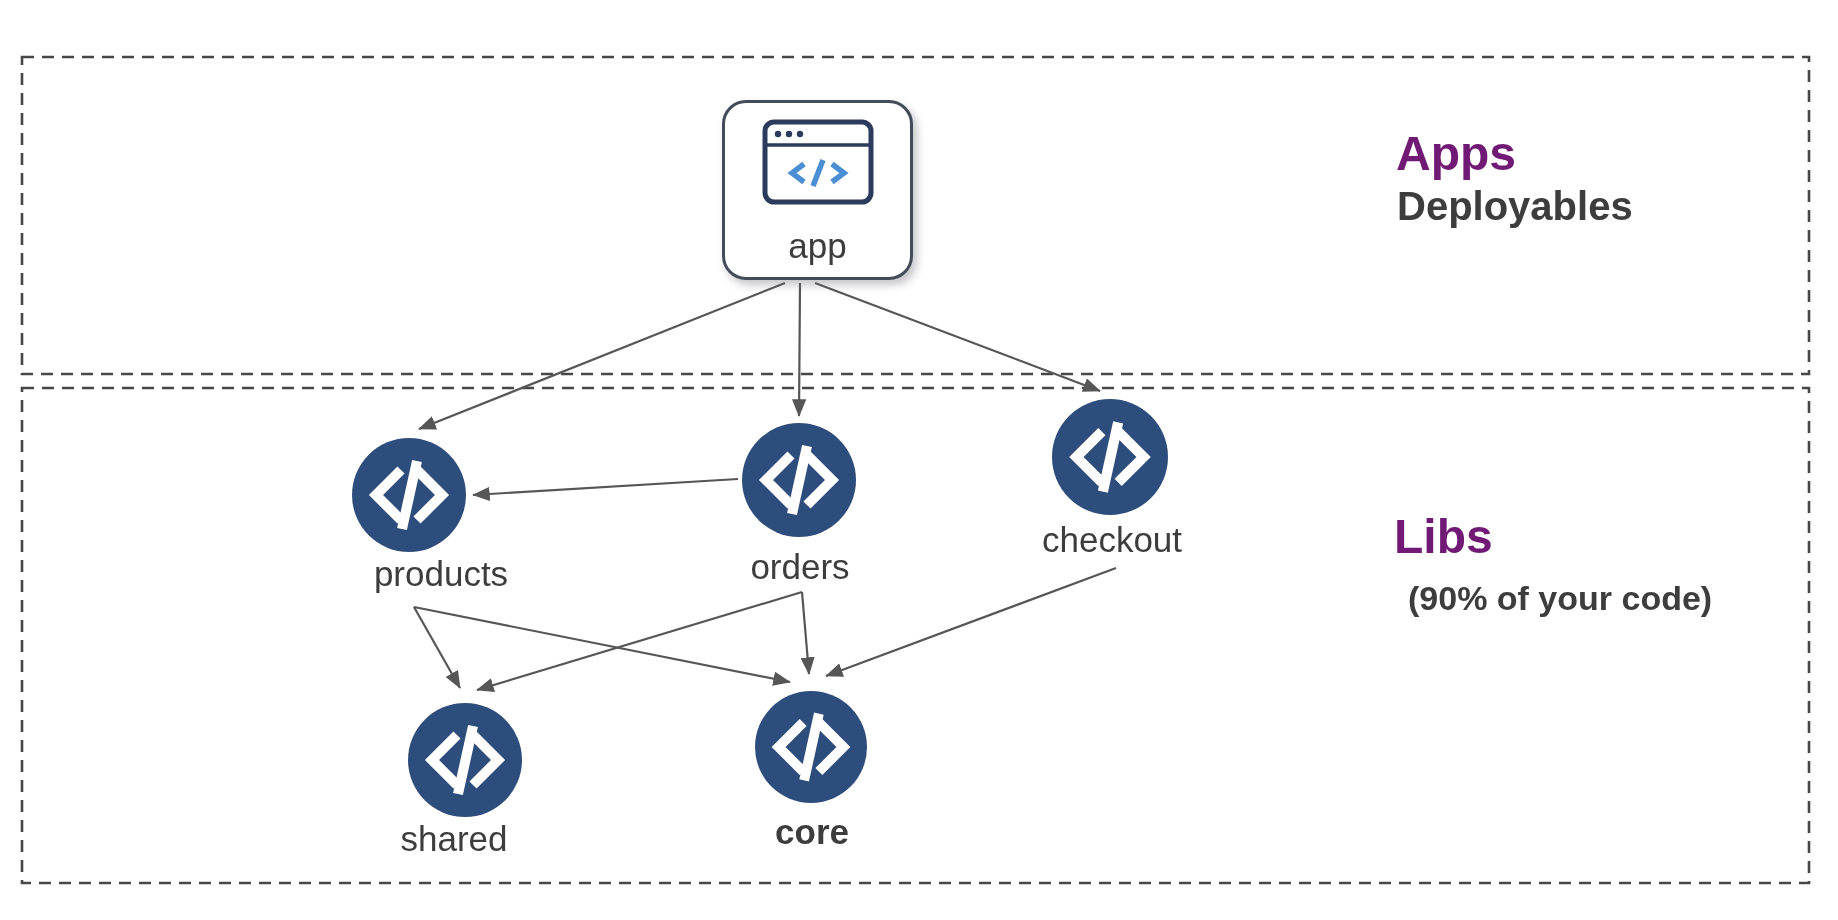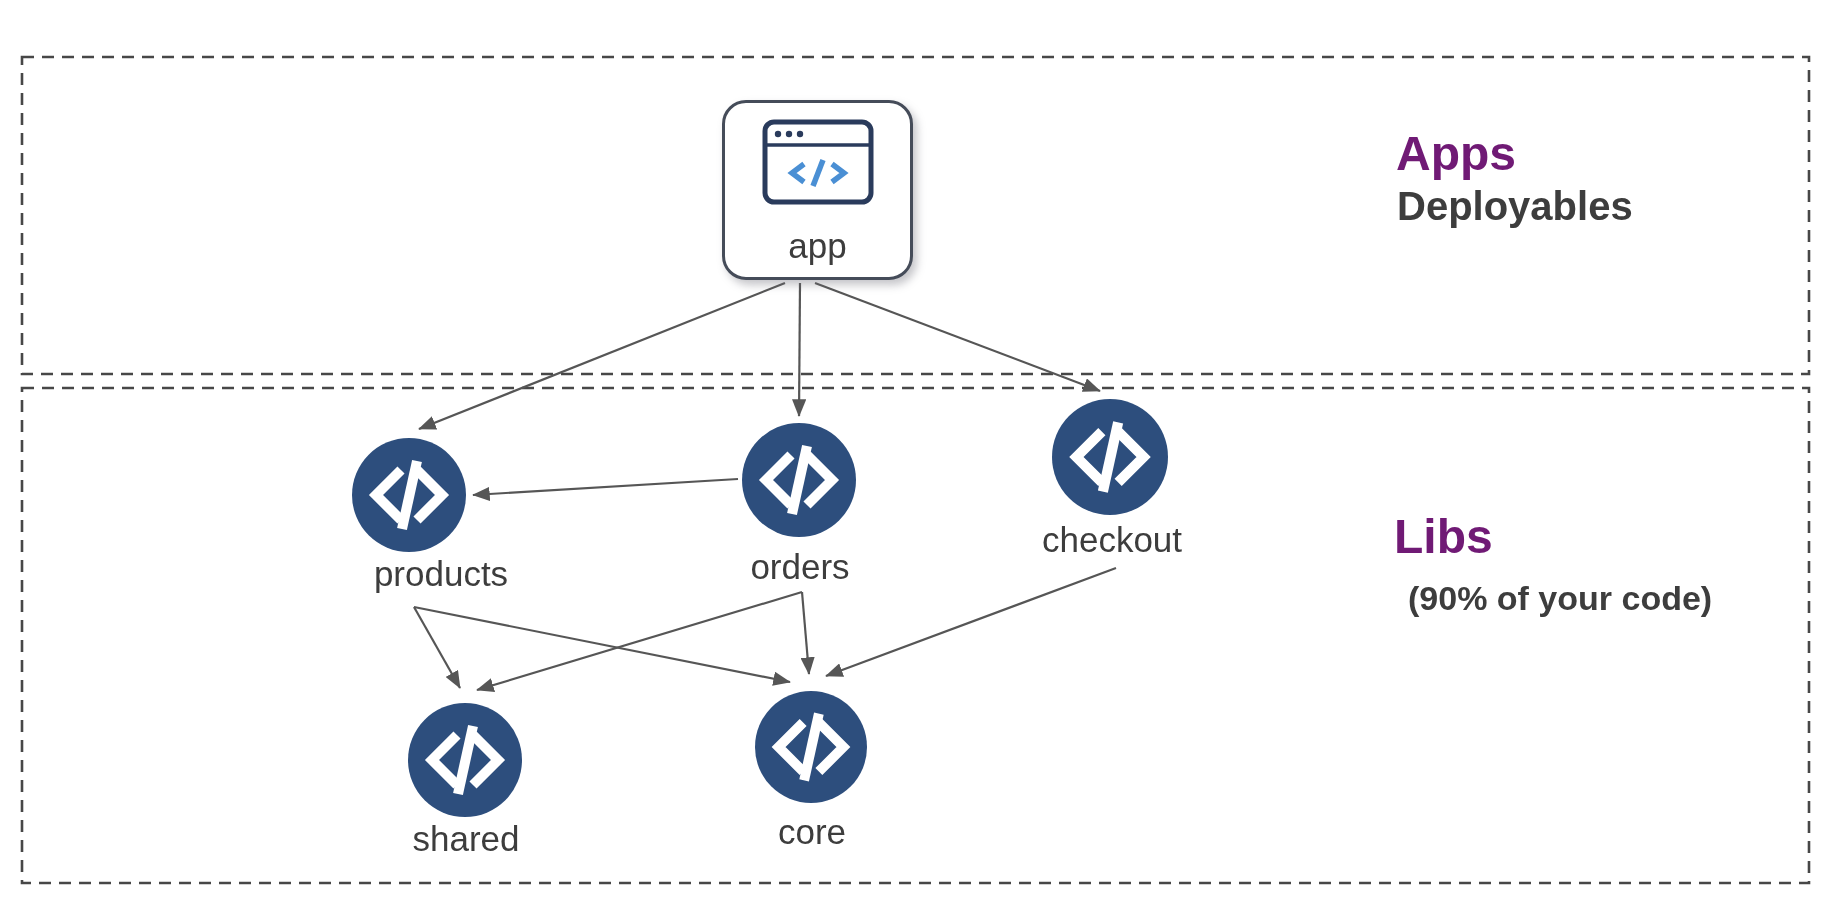--- a/index.html
+++ b/index.html
@@ -150,15 +150,15 @@
         <polyline points="70,45 82,54 70,63"></polyline>
         <line x1="51" y1="67" x2="61" y2="41"></line>
       </g>
     </svg>
     <div class="app-label">app</div>
   </div>
 
   <div class="node-label" style="left:413px;top:556px;margin-left:28px;">products</div>
   <div class="node-label" style="left:800px;top:549px;">orders</div>
   <div class="node-label" style="left:1112px;top:522px;">checkout</div>
-  <div class="node-label" style="left:466px;top:821px;text-align:right;">shared</div>
-  <div class="node-label" style="left:812px;top:814px;">core</div>
+  <div class="node-label" style="left:454px;top:821px;text-align:right;">shared</div>
+  <div class="node-label" style="left:812px;top:814px;font-weight:bold;">core</div>
 </div>
 
 </body></html>

